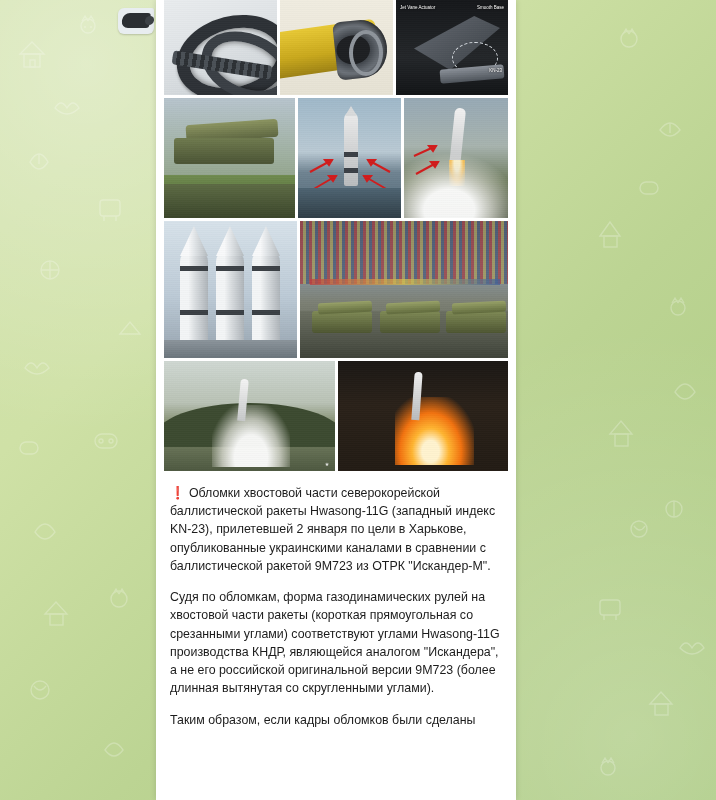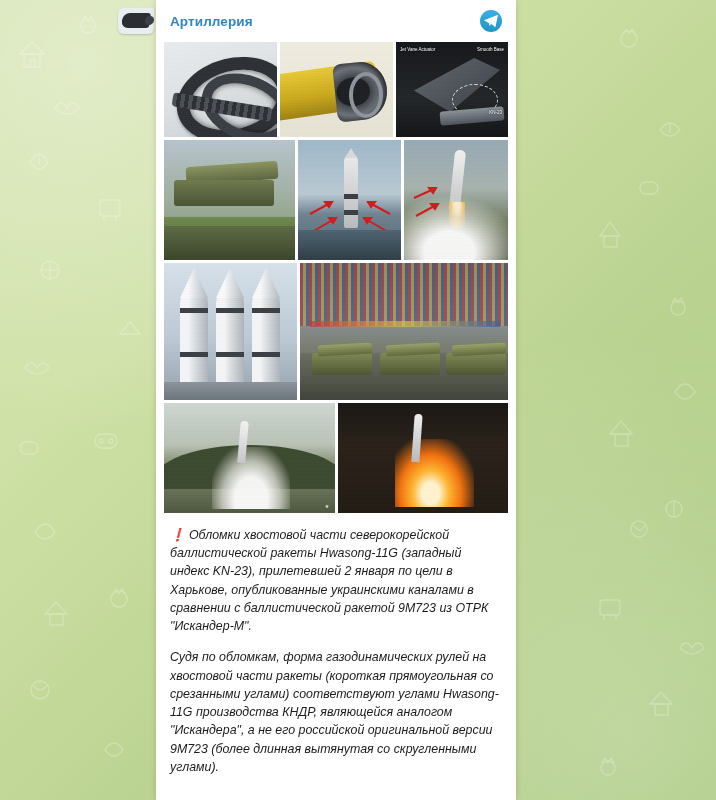--- a/index.html
+++ b/index.html
@@ -298,21 +298,20 @@
     position:absolute; right:5px; bottom:4px;
     font-size:5px; color:#fff; opacity:.85; letter-spacing:.2px;
   }
 
   
   .post-text {
     padding: 10px 14px 0 14px;
     font-size: 12.4px;
     line-height: 1.47;
     color: #1c1c1c;
-    font-style: italic;
   }
   .post-text p { margin: 0 0 13px 0; }
   .excl { color: #e23c2e; font-weight: bold; }
 </style>
 </head>
 <body>
 
 <div class="page-bg">
   <svg class="doodles" width="716" height="800" viewBox="0 0 716 800" xmlns="http://www.w3.org/2000/svg">
     <g stroke="#ffffff" stroke-width="1.4" fill="none" opacity="0.75">
@@ -426,29 +425,20 @@
     </g>
   </svg>
 </div>
 
 <div class="avatar-bubble">
   <div class="shape"></div>
 </div>
 
 <div class="post-card">
 
-  <div class="post-header">
-    <div class="channel-name">Артиллерия</div>
-    <div class="tg-logo">
-      <svg width="16" height="14" viewBox="0 0 16 14" xmlns="http://www.w3.org/2000/svg">
-        <path d="M1 6.2 L15 0.8 L12.4 13.2 L8.3 9.9 L6.4 12 L6.1 9.2 Z" fill="#ffffff"></path>
-        <path d="M6.4 9.3 L12.6 3.4 L6.1 8.9 Z" fill="#cfe8f6"></path>
-      </svg>
-    </div>
-  </div>
 
   <div class="media-grid">
 
     <div class="grid-row">
       <div class="cell debris1" style="width:113px;height:95px;">
         <div class="ring"></div>
         <div class="ring2"></div>
         <div class="strip"></div>
         <div class="noise"></div>
       </div>
@@ -560,14 +550,15 @@
       </div>
     </div>
   </div>
 
   <div class="post-text">
     <p>
       <span class="excl">❗</span>
       <span>Обломки хвостовой части северокорейской баллистической ракеты Hwasong-11G (западный индекс KN-23), прилетевшей 2 января по цели в Харькове, опубликованные украинскими каналами в сравнении с баллистической ракетой 9М723 из ОТРК "Искандер-М".</span>
     </p>
     <p>Судя по обломкам, форма газодинамических рулей на хвостовой части ракеты (короткая прямоугольная со срезанными углами) соответствуют углами Hwasong-11G производства КНДР, являющейся аналогом "Искандера", а не его российской оригинальной версии 9М723 (более длинная вытянутая со скругленными углами).</p>
+    <p>Таким образом, если кадры обломков были сделаны</p>
   </div>
 </div>
 
 </body></html>

